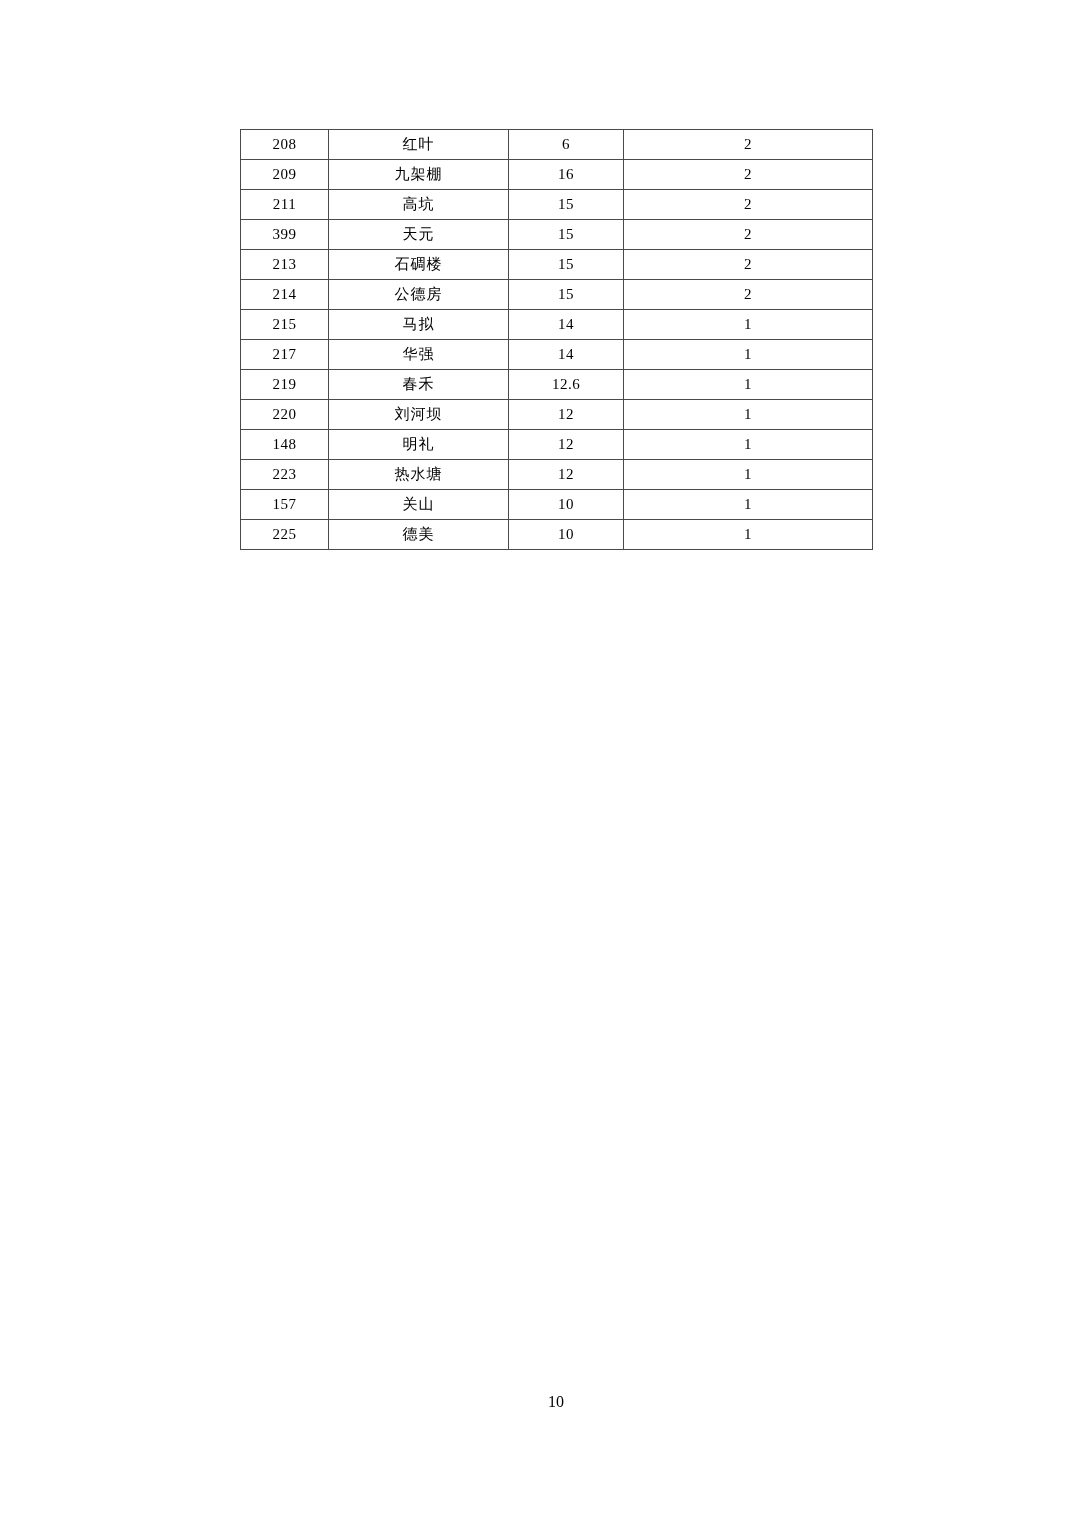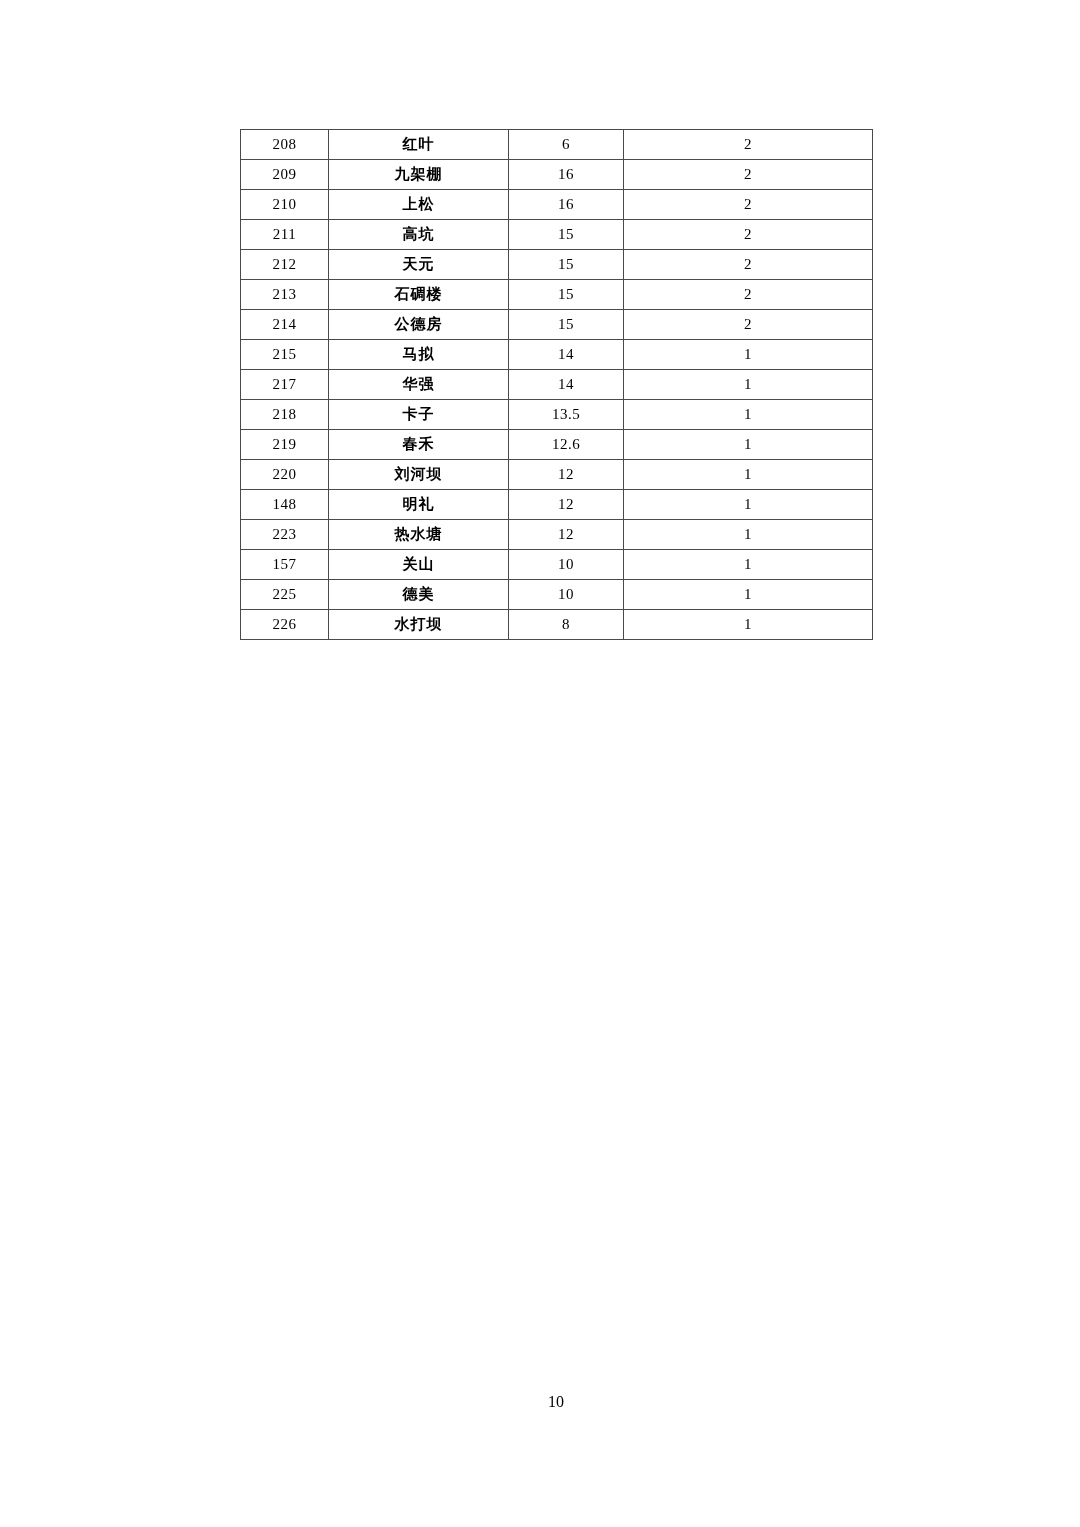--- a/index.html
+++ b/index.html
@@ -42,21 +42,20 @@
   }
   .col-no    { width: 88px; }
   .col-name  { width: 180px; }
   .col-val   { width: 115px; }
   .col-level { width: 249px; }
 
   .cell-cn {
     font-family: "DejaVu Sans", "Liberation Sans", sans-serif;
     font-size: 15px;
     letter-spacing: 1px;
-    font-weight: bold;
   }
   .cell-num {
     font-family: "Liberation Serif", "DejaVu Serif", serif;
     font-size: 15px;
     letter-spacing: 0.5px;
   }
   .page-number {
     position: absolute;
     left: 0;
     top: 1393px;
@@ -87,36 +86,30 @@
         <td class="cell-num">2</td>
       </tr>
 
       <tr>
         <td class="cell-num">209</td>
         <td class="cell-cn">九架棚</td>
         <td class="cell-num">16</td>
         <td class="cell-num">2</td>
       </tr>
 
-      <tr>
-        <td class="cell-num">210</td>
-        <td class="cell-cn">上松</td>
-        <td class="cell-num">16</td>
-        <td class="cell-num">2</td>
-      </tr>
 
       <tr>
         <td class="cell-num">211</td>
         <td class="cell-cn">高坑</td>
         <td class="cell-num">15</td>
         <td class="cell-num">2</td>
       </tr>
 
       <tr>
-        <td class="cell-num">212</td>
+        <td class="cell-num">399</td>
         <td class="cell-cn">天元</td>
         <td class="cell-num">15</td>
         <td class="cell-num">2</td>
       </tr>
 
       <tr>
         <td class="cell-num">213</td>
         <td class="cell-cn">石碉楼</td>
         <td class="cell-num">15</td>
         <td class="cell-num">2</td>
@@ -137,26 +130,20 @@
       </tr>
 
 
       <tr>
         <td class="cell-num">217</td>
         <td class="cell-cn">华强</td>
         <td class="cell-num">14</td>
         <td class="cell-num">1</td>
       </tr>
 
-      <tr>
-        <td class="cell-num">218</td>
-        <td class="cell-cn">卡子</td>
-        <td class="cell-num">13.5</td>
-        <td class="cell-num">1</td>
-      </tr>
 
       <tr>
         <td class="cell-num">219</td>
         <td class="cell-cn">春禾</td>
         <td class="cell-num">12.6</td>
         <td class="cell-num">1</td>
       </tr>
 
       <tr>
         <td class="cell-num">220</td>
@@ -187,26 +174,20 @@
         <td class="cell-num">1</td>
       </tr>
 
       <tr>
         <td class="cell-num">225</td>
         <td class="cell-cn">德美</td>
         <td class="cell-num">10</td>
         <td class="cell-num">1</td>
       </tr>
 
-      <tr>
-        <td class="cell-num">226</td>
-        <td class="cell-cn">水打坝</td>
-        <td class="cell-num">8</td>
-        <td class="cell-num">1</td>
-      </tr>
 
 
     </tbody>
   </table>
 
   <div class="page-number">10</div>
 
 </div>
 
 </body></html>

